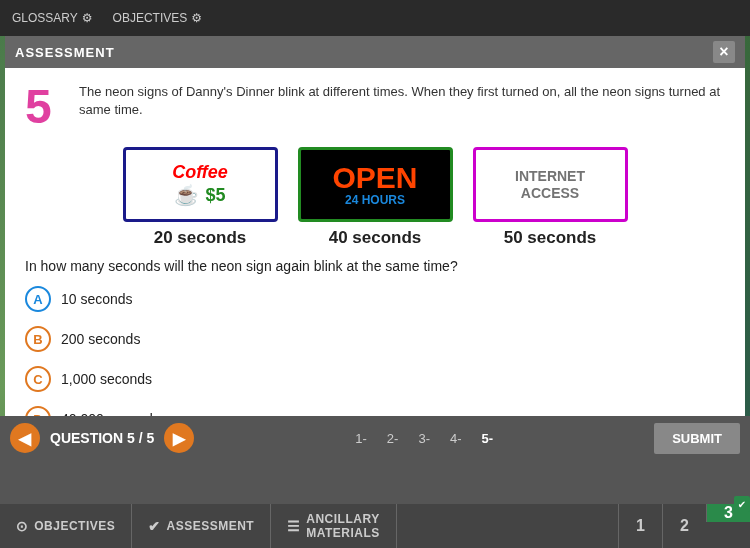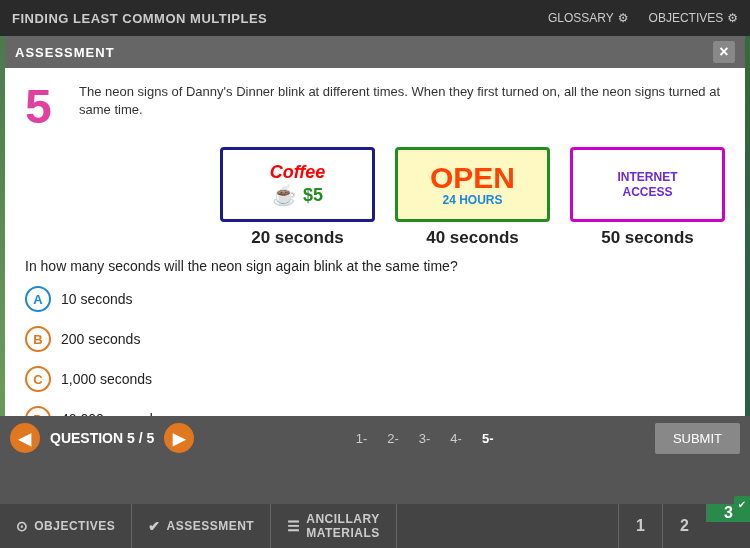--- a/index.html
+++ b/index.html
@@ -123,21 +123,21 @@
     }
     .question-text {
       font-size: 13px;
       color: #333;
       line-height: 1.4;
     }
 
     
     .signs-row {
       display: flex;
-      justify-content: flex-end;
+      justify-content: center;
       gap: 20px;
       margin: 16px 0 8px;
     }
     .sign-container {
       display: flex;
       flex-direction: column;
       align-items: center;
       gap: 6px;
     }
     .sign-box {
@@ -169,40 +169,40 @@
     .coffee-cup {
       font-size: 20px;
     }
     .coffee-price {
       color: #228B22;
       font-size: 18px;
       font-weight: bold;
     }
     .sign-open {
       border-color: #228B22;
-      background: #fef9c3;
+      background: #000000;
     }
     .sign-open-text {
       color: #ff4400;
       font-size: 30px;
       font-weight: 900;
       line-height: 1;
     }
     .sign-open-hours {
       color: #1a88dd;
       font-size: 12px;
       font-weight: bold;
     }
     .sign-internet {
       border-color: #cc00cc;
       background: white;
     }
     .sign-internet-text {
-      color: #6d28d9;
-      font-size: 12px;
+      color: #737373;
+      font-size: 14px;
       font-weight: bold;
       text-align: center;
       line-height: 1.2;
     }
     .sign-label {
       font-size: 17px;
       font-weight: bold;
       color: #222;
     }
 
@@ -284,21 +284,21 @@
       color: #ccc;
       font-size: 13px;
       cursor: pointer;
       padding: 2px 6px;
     }
     .nav-dot.active { color: white; font-weight: bold; }
     .submit-btn {
       background: #888;
       color: white;
       font-size: 13px;
-      font-weight: normal;
+      font-weight: bold;
       padding: 8px 18px;
       border: none;
       cursor: pointer;
       border-radius: 2px;
     }
 
     
     .bottom-bar {
       position: absolute;
       bottom: 0;
@@ -360,21 +360,20 @@
       border-radius: 2px;
     }
     .bottom-num-wrap {
       position: relative;
     }
   </style>
 </head>
 <body>
 
 <div class="top-header">
-  <span class="top-header-title">FINDING LEAST COMMON MULTIPLES</span>
   <div class="top-header-right">
     <div class="top-header-btn">
       <span>GLOSSARY</span>
       <span>⚙</span>
     </div>
     <div class="top-header-btn">
       <span>OBJECTIVES</span>
       <span>⚙</span>
     </div>
   </div>

